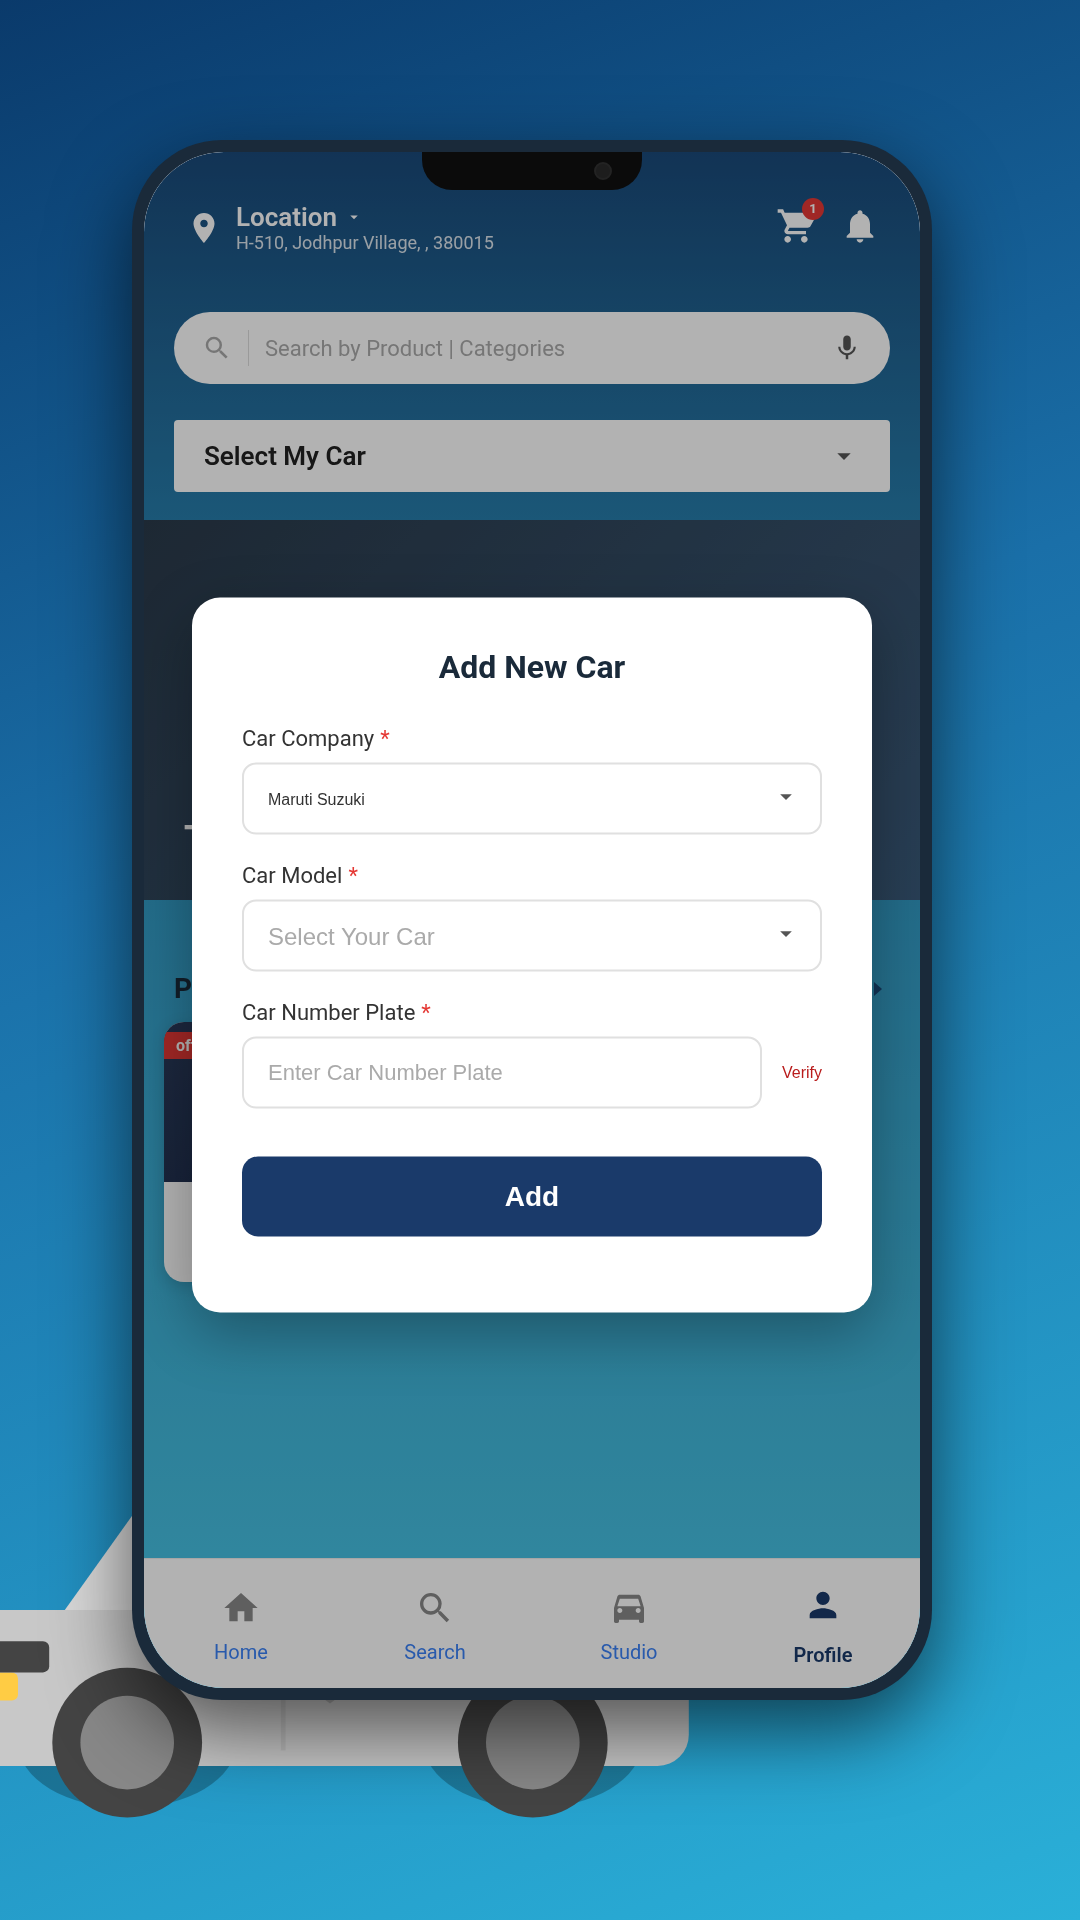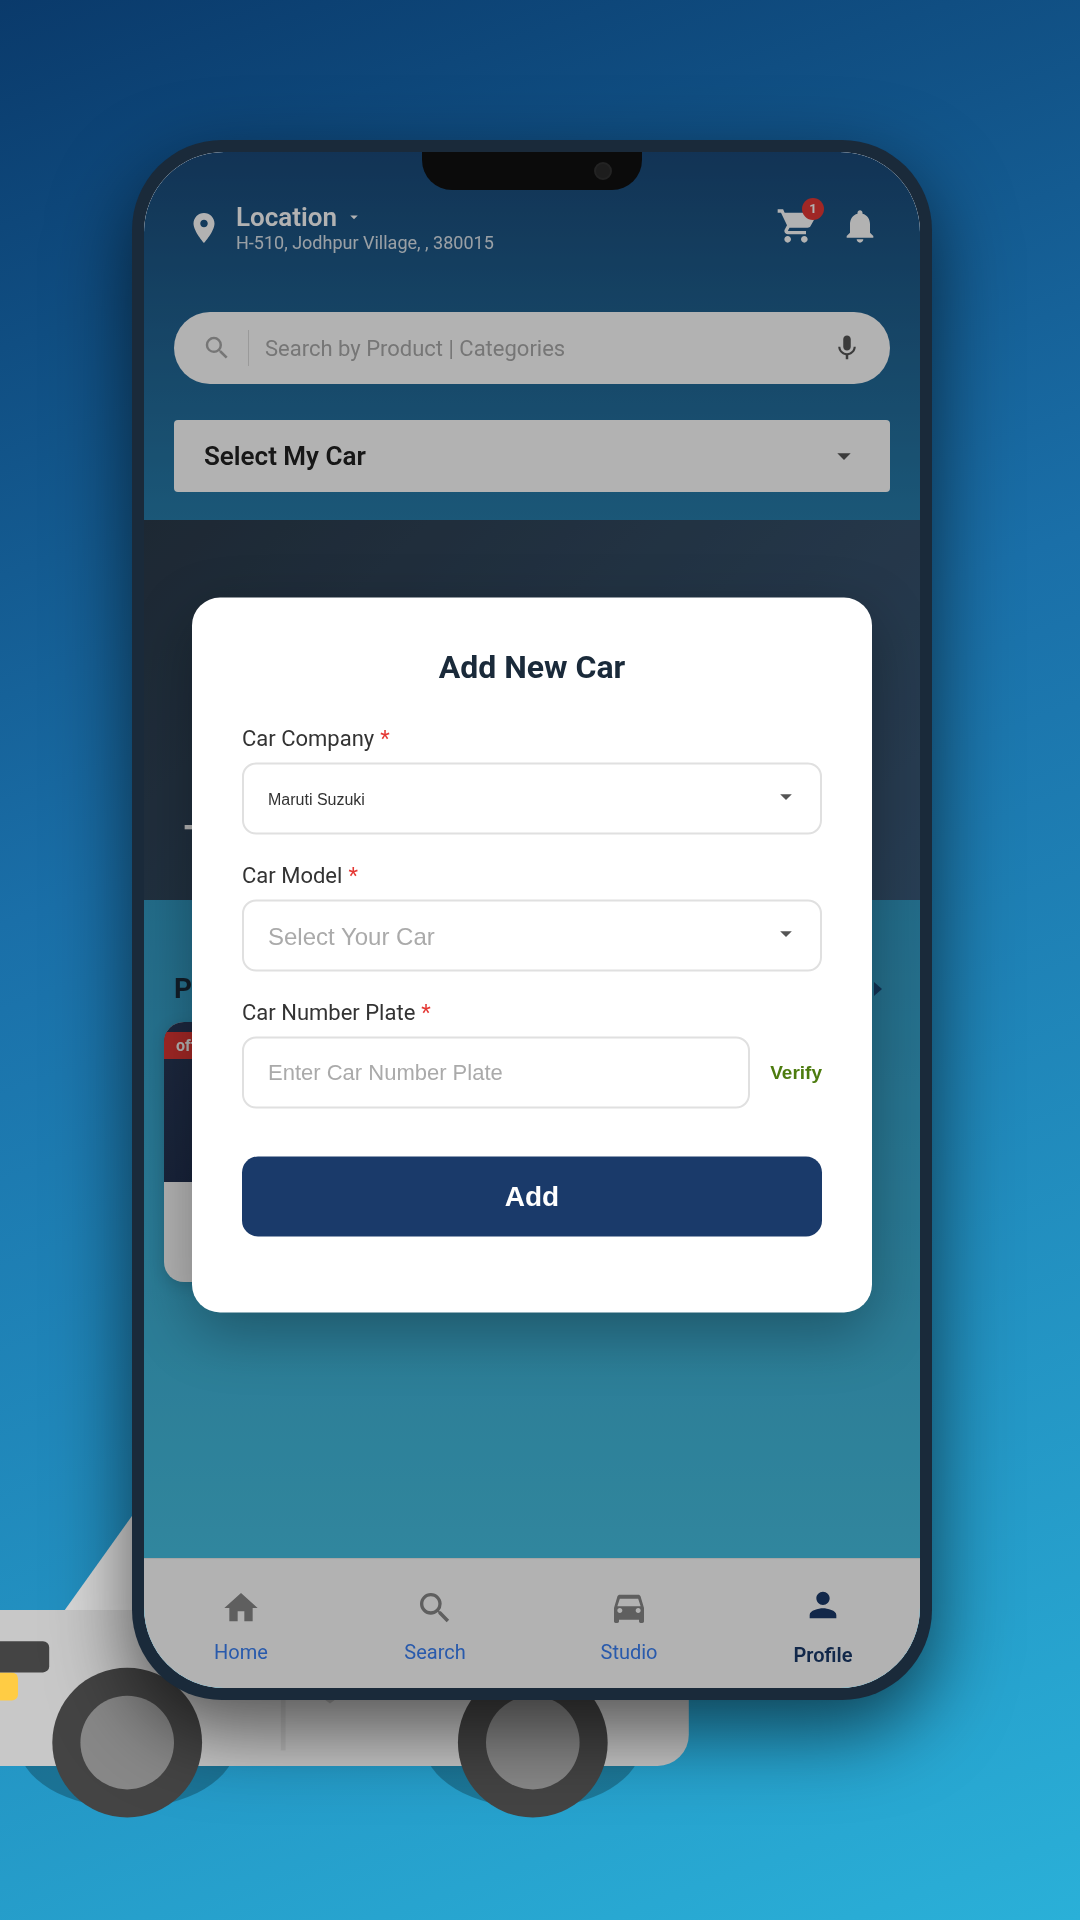--- a/index.html
+++ b/index.html
@@ -459,23 +459,23 @@
       color: #aaa;
     }
 
     .input-with-verify {
       display: flex;
       align-items: center;
       gap: 20px;
     }
 
     .verify-btn {
-      color: #4d7c0f;
-      font-size: 19px;
-      font-weight: 700;
+      color: #b91c1c;
+      font-size: 16px;
+      font-weight: 400;
       white-space: nowrap;
       cursor: pointer;
       background: none;
       border: none;
     }
 
     .add-button {
       width: 100%;
       height: 80px;
       background: #1a3a6a;

